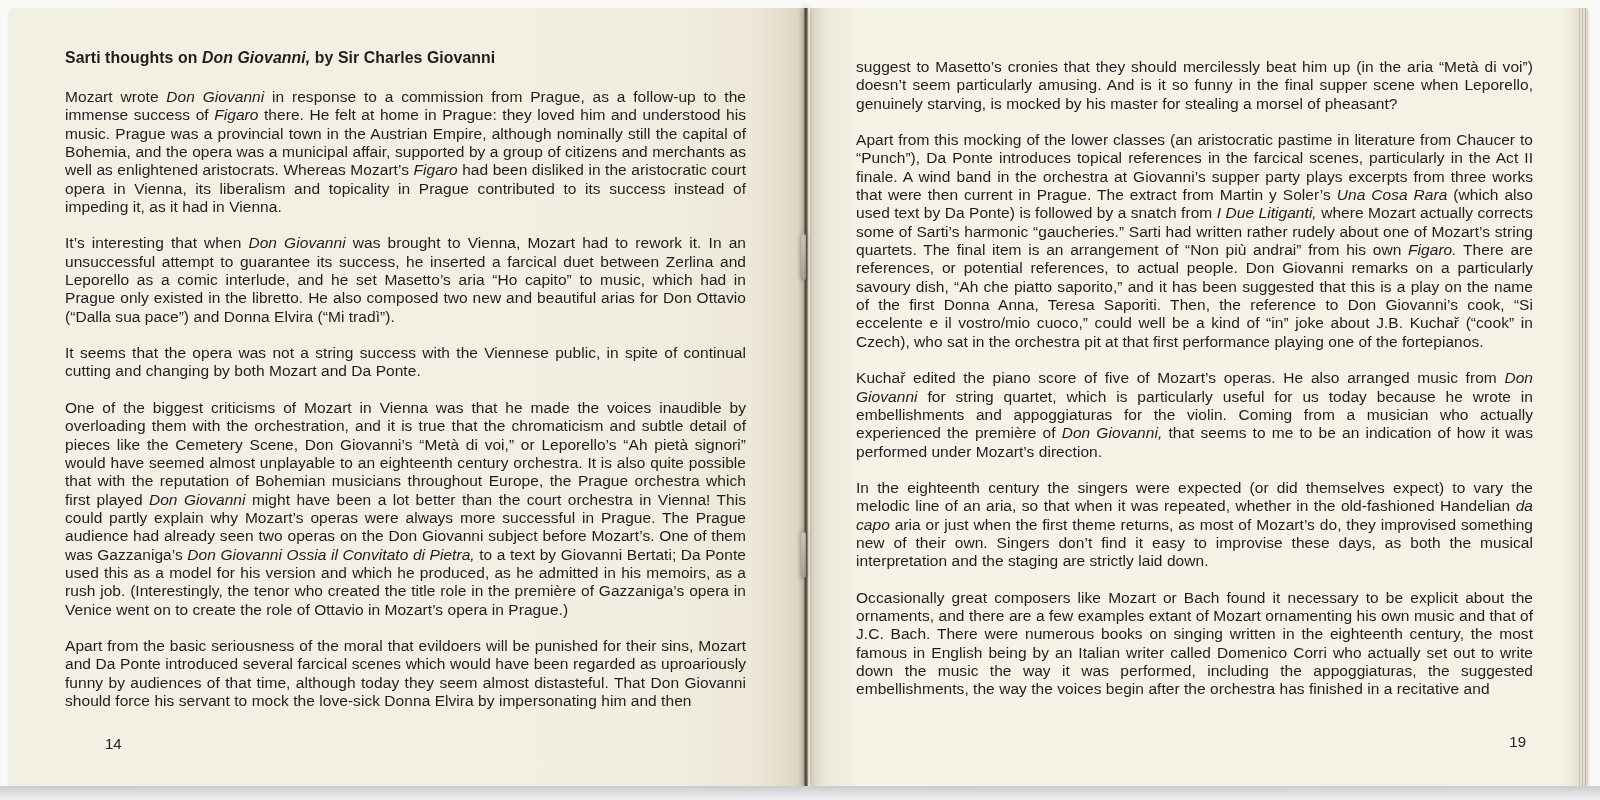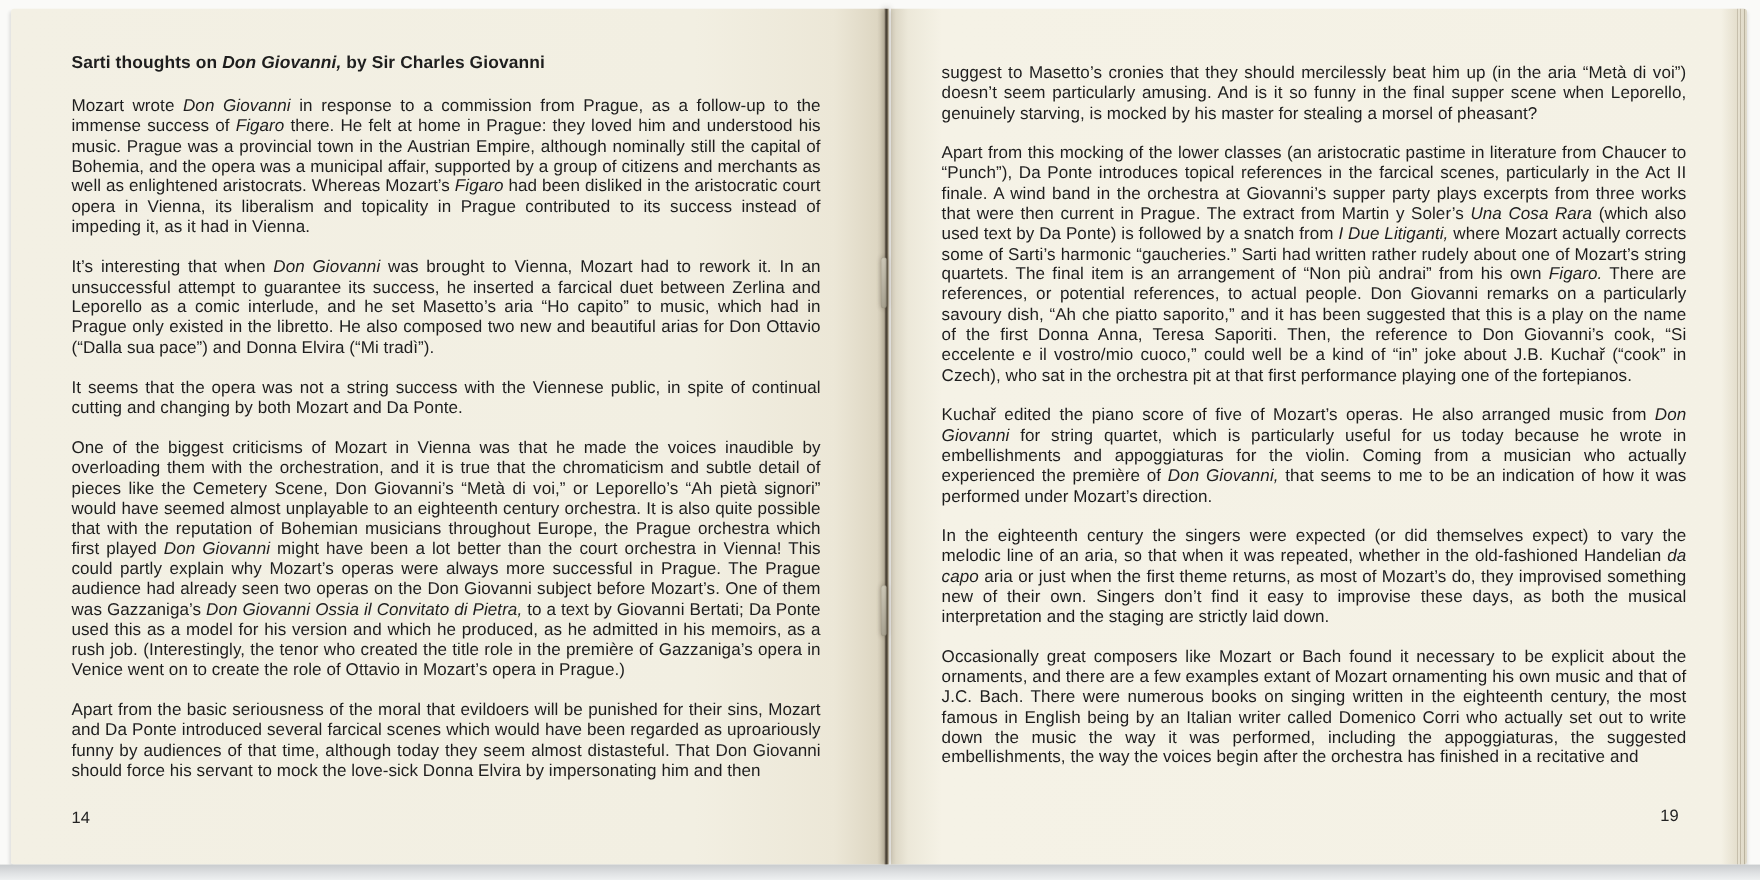--- a/index.html
+++ b/index.html
@@ -64,21 +64,21 @@
   }
   .content p{
     font-size:15.5px;line-height:18.35px;
     margin:0 0 18px 0;
     text-align:justify;
     letter-spacing:.05px;
     hyphens:none;
   }
   .content p:last-of-type{margin-bottom:0;}
   .page-number{
-    position:absolute;font-size:15px;color:#232323;
+    position:absolute;font-size:15px;color:#232323;margin-left:40px;
   }
   .pn-left{left:55px;bottom:34px;}
   .pn-right{right:62px;bottom:36px;}
 </style>
 </head>
 <body>
 
 <div class="spread">
 
   <div class="page page-left">

